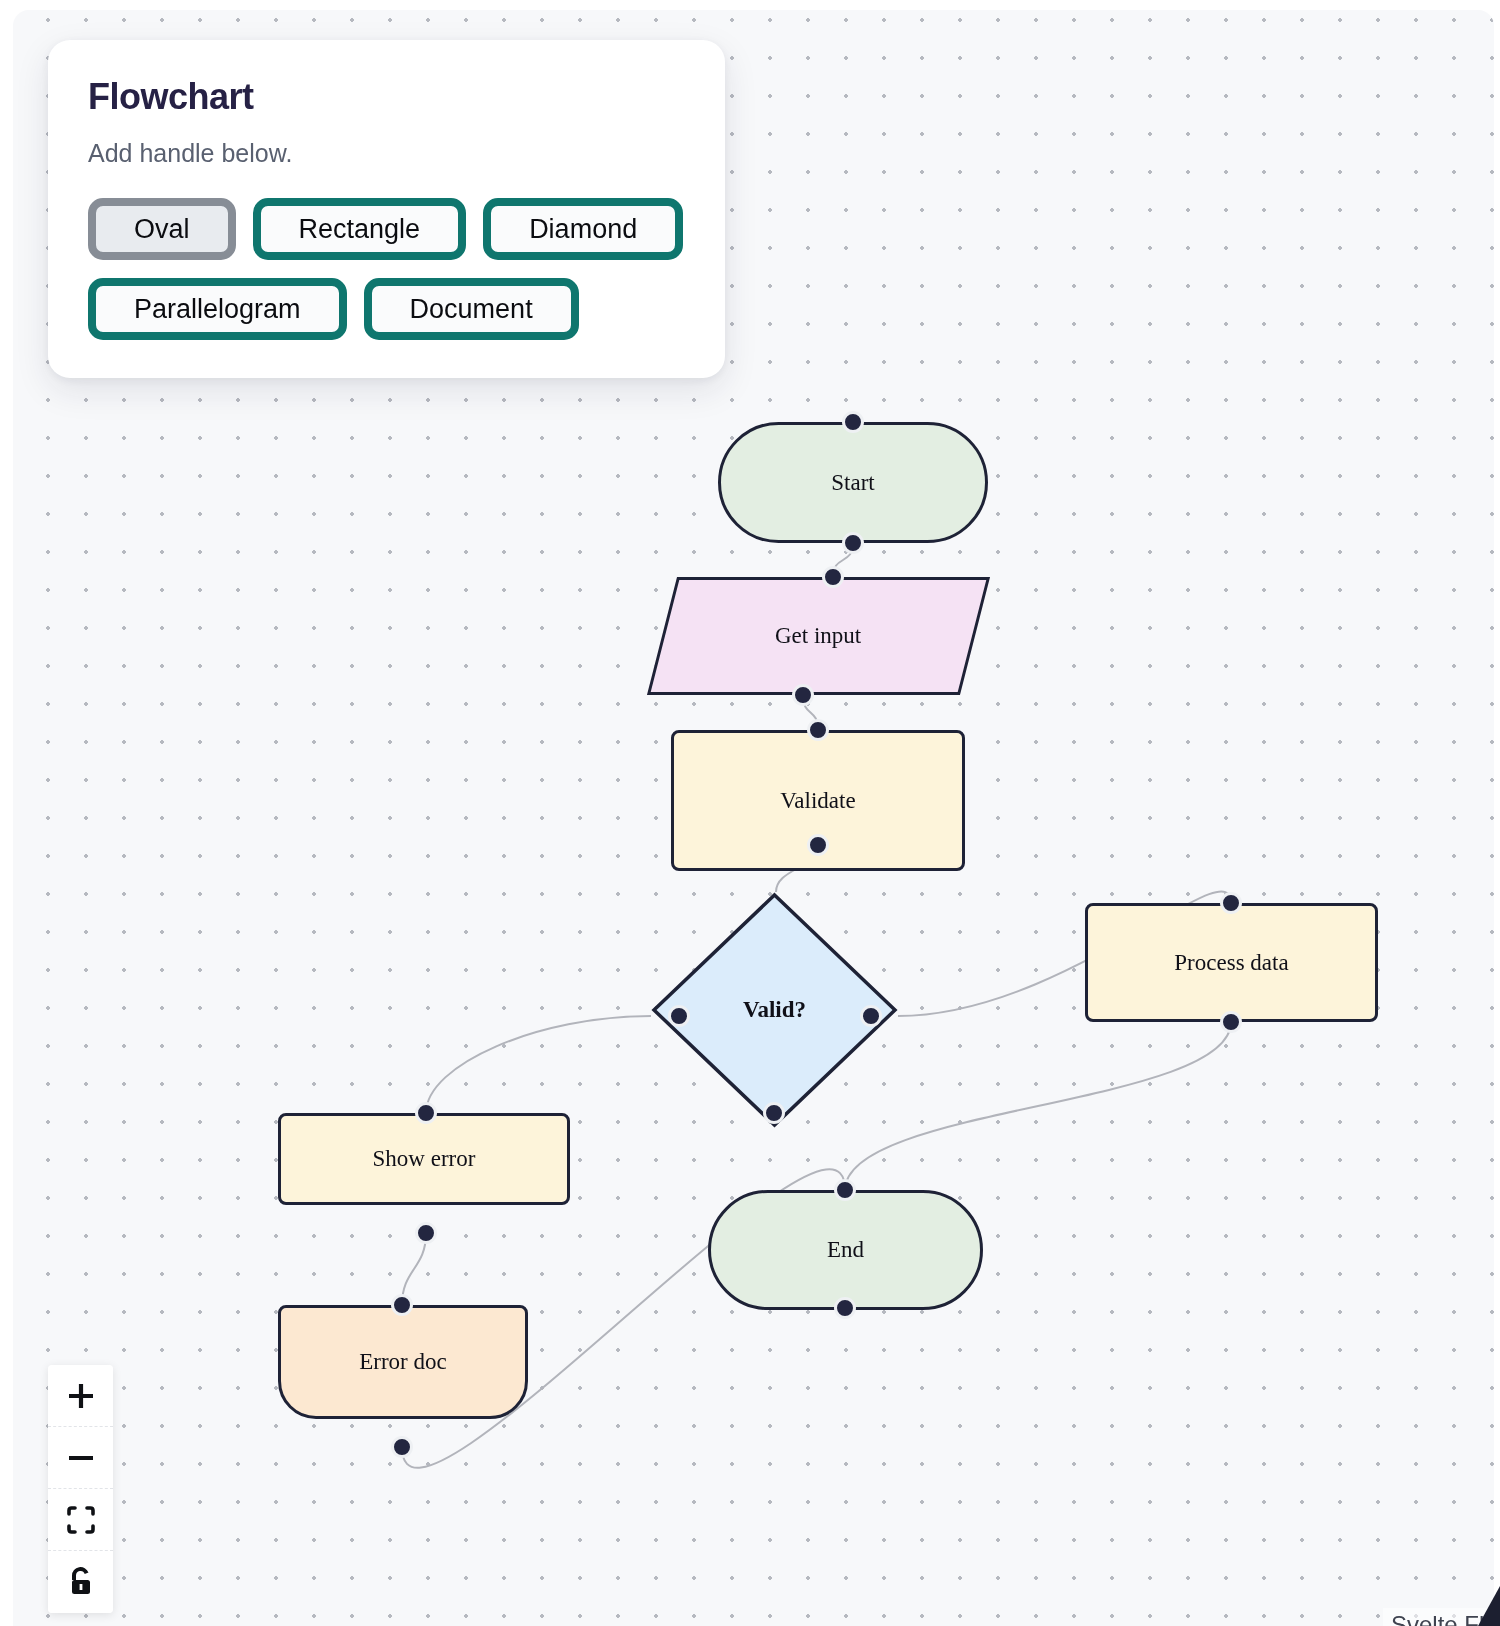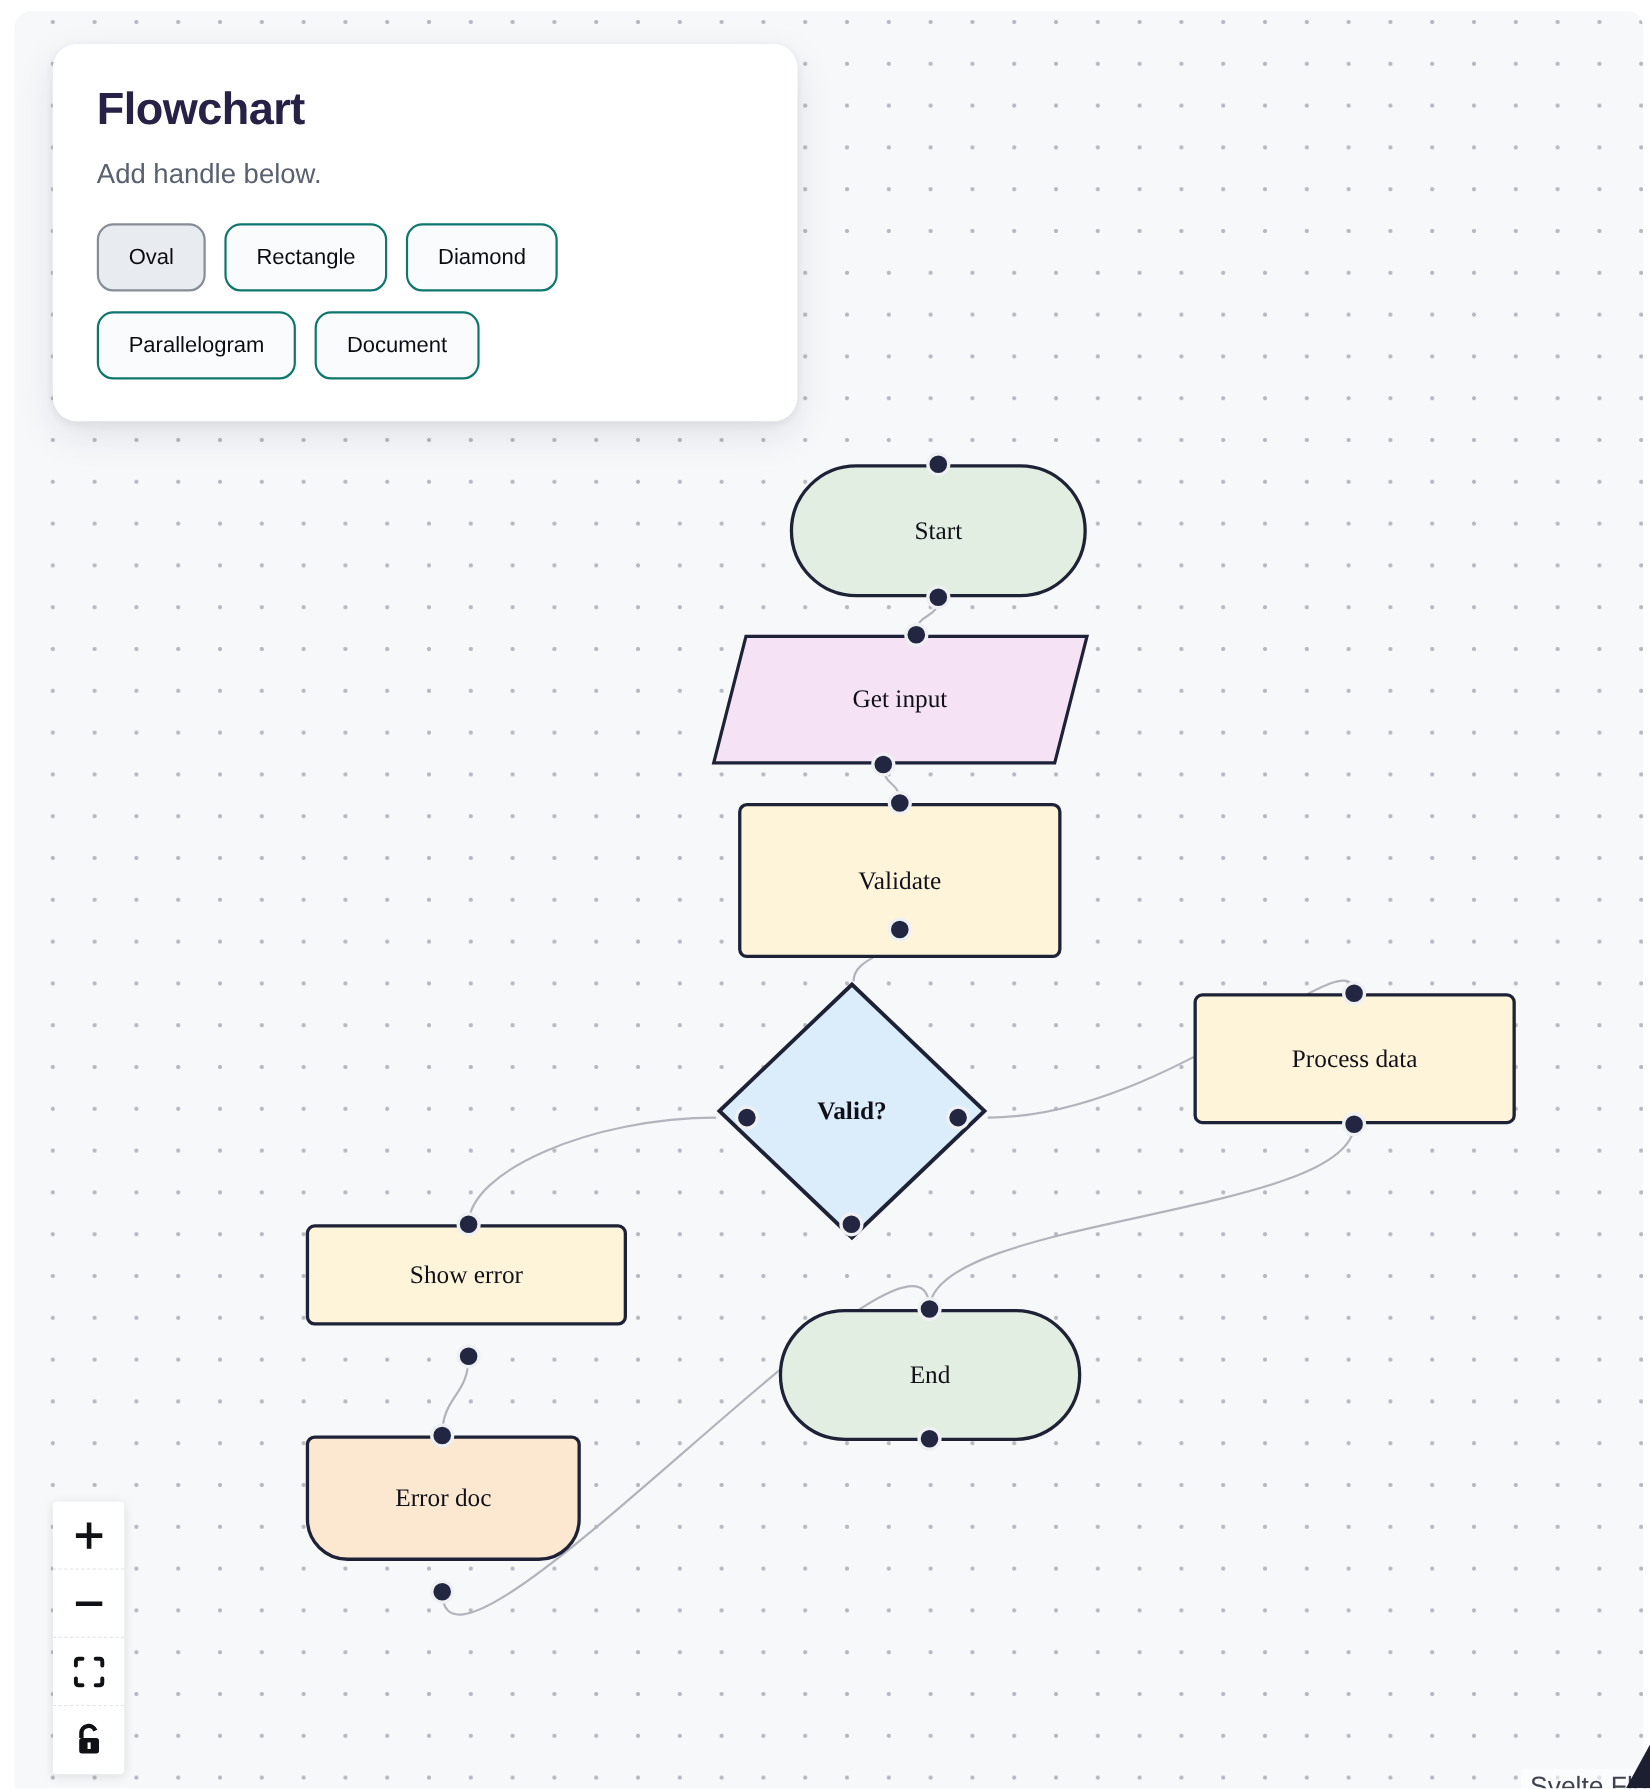--- a/index.html
+++ b/index.html
@@ -25,27 +25,27 @@
   .node.diamond{border:none;background:transparent !important;}
   .node.diamond svg{position:absolute;left:0;top:0;}
   .node.diamond .node-label{position:relative;font-weight:bold;}
   .node-label{white-space:nowrap;}
   .handle{position:absolute;z-index:4;width:16px;height:16px;border-radius:50%;
           background:#232640;border:3px solid #eef0f3;transform:translate(-50%,-50%);box-sizing:content-box;}
   
   .panel{position:absolute;left:48px;top:40px;width:677px;z-index:10;background:#ffffff;
          border-radius:22px;box-shadow:0 12px 34px rgba(25,30,55,0.10),0 2px 8px rgba(25,30,55,0.06);
          padding:36px 40px 38px 40px;box-sizing:border-box;}
-  .panel-title{font-size:41px;font-weight:700;color:#262145;letter-spacing:-0.5px;}
+  .panel-title{font-size:36px;font-weight:700;color:#262145;letter-spacing:-0.5px;}
   .panel-desc{margin-top:16px;font-size:25px;line-height:38px;color:#596070;}
   .btn-row{display:flex;gap:17px;margin-top:18px;}
   .btn-row:first-of-type{margin-top:26px;}
-  .shape-btn{height:62px;padding:0 27px;border-radius:15px;border:2px solid #0f766e;
+  .shape-btn{height:62px;padding:0 38px;border-radius:15px;border:8px solid #0f766e;
              background:#fafbfc;font-family:"Liberation Sans",sans-serif;
-             font-size:20px;font-weight:500;color:#0b0c10;display:flex;align-items:center;cursor:pointer;}
+             font-size:27px;font-weight:500;color:#0b0c10;display:flex;align-items:center;cursor:pointer;}
   .shape-btn.active{background:#e8ebef;border-color:#878d96;}
   
   .controls{position:absolute;left:48px;top:1365px;z-index:10;display:flex;flex-direction:column;
             box-shadow:0 2px 10px rgba(0,0,0,0.10);border-radius:4px;overflow:hidden;}
   .ctrl-btn{width:65px;height:62px;background:#ffffff;border:none;border-bottom:1px dashed #e2e4e8;
             display:flex;align-items:center;justify-content:center;cursor:pointer;padding:0;}
   .ctrl-btn:last-child{border-bottom:none;}
   .ctrl-btn svg{display:block;}
   
   .attribution{position:absolute;left:1383px;top:1608px;z-index:6;background:rgba(255,255,255,0.55);

